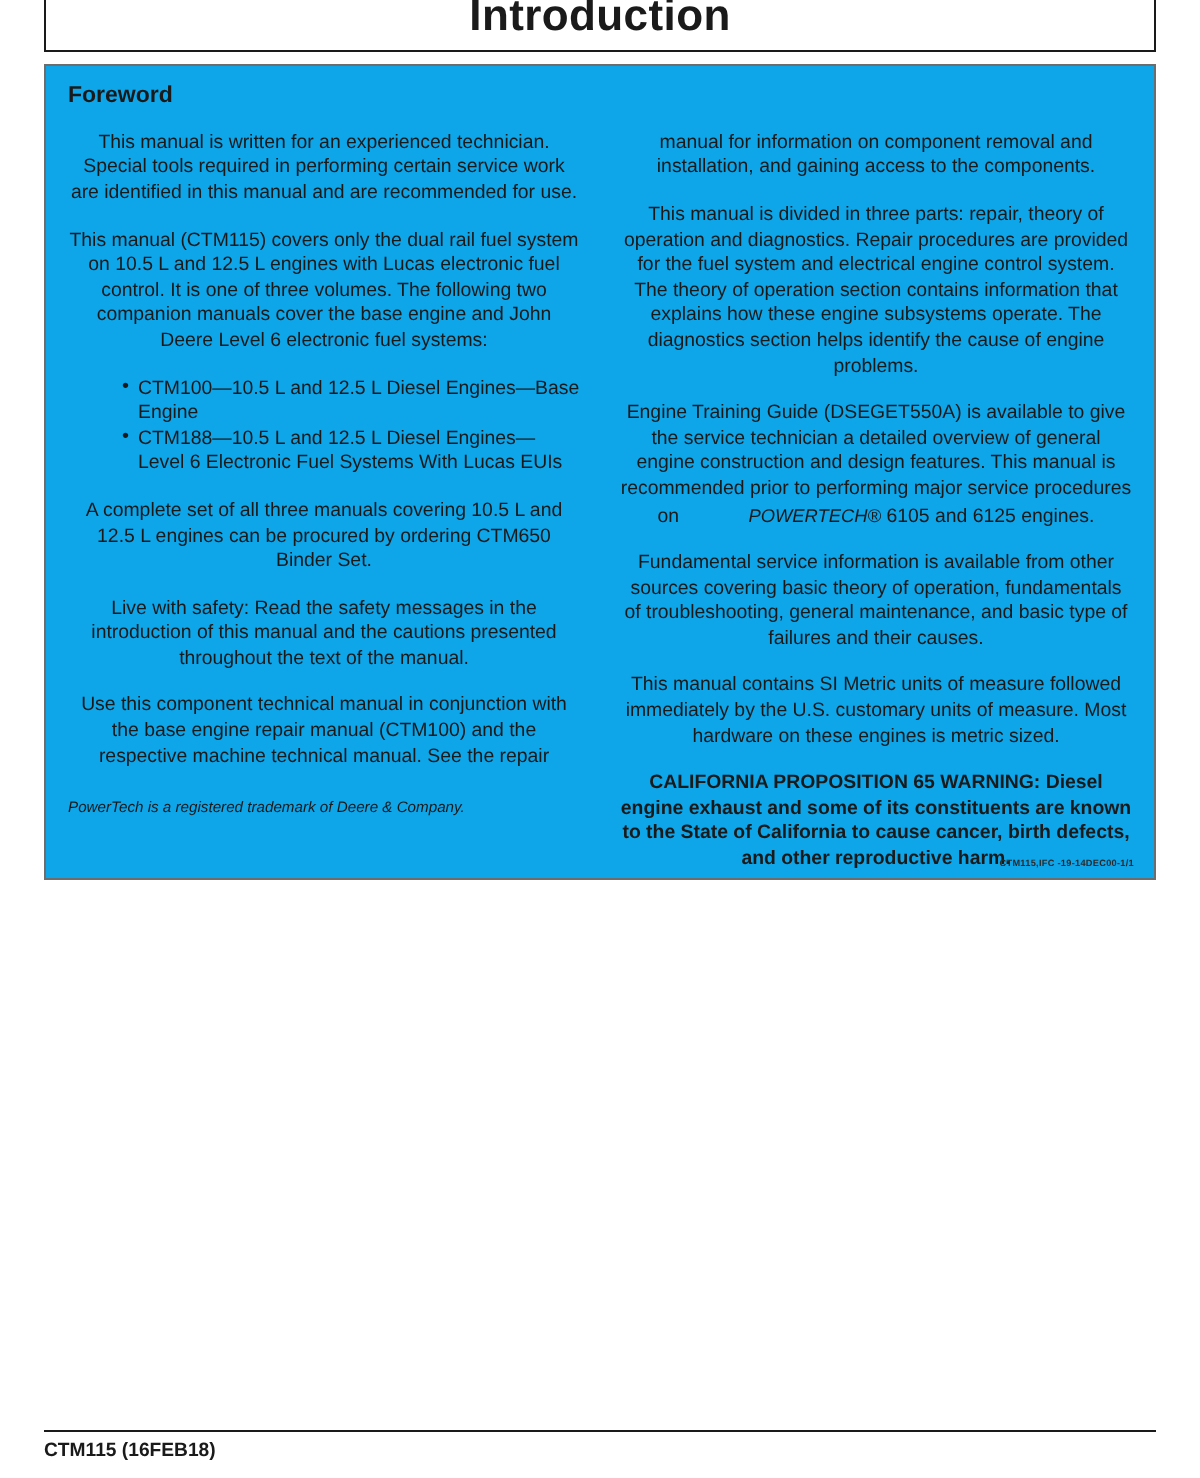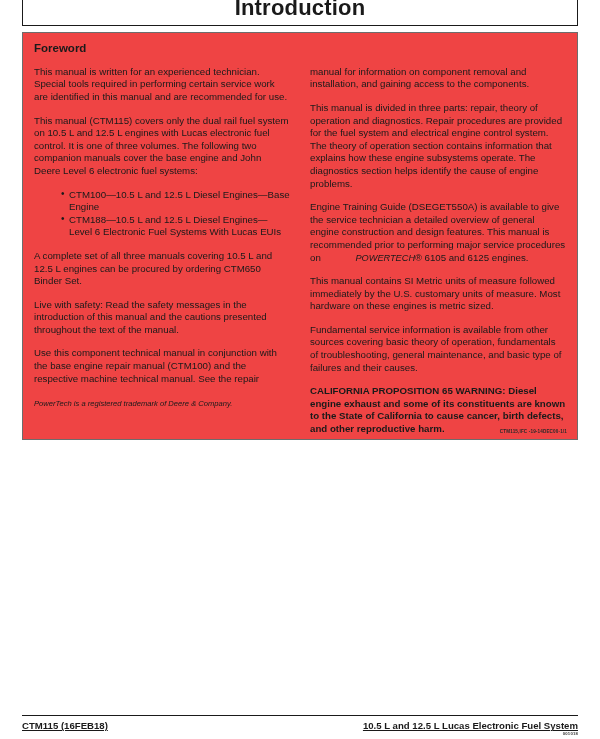--- a/index.html
+++ b/index.html
@@ -47,21 +47,21 @@
 
   
   .content-box {
     position: absolute;
     left: 22px;
     top: 32px;
     width: 556px;
     height: 408px;
     box-sizing: border-box;
     border: 1.4px solid #6d6d6d;
-    background: #ef4444;
+    background: #0ea5e9;
     padding: 9px 11px 6px 11px;
   }
 
   .section-heading {
     font-size: 11.5px;
     font-weight: bold;
     margin: 0 0 10px 0;
     line-height: 1.2;
   }
 
@@ -72,21 +72,21 @@
   }
   .col {
     width: 256px;
     flex: 0 0 256px;
   }
 
   p.para {
     margin: 0 0 11px 0;
     font-size: 9.7px;
     line-height: 12.6px;
-    text-align: left;
+    text-align: center;
   }
 
   ul.bullets {
     margin: 0 0 11px 0;
     padding: 0 0 0 11px;
     list-style: none;
   }
   ul.bullets li {
     font-size: 9.7px;
     line-height: 12.6px;
@@ -155,21 +155,20 @@
     height: 1.3px;
     background: #1a1a1a;
     margin-bottom: 4px;
   }
   .footer-row {
     display: flex;
     justify-content: space-between;
     align-items: flex-end;
     font-size: 9.6px;
     font-weight: bold;
-    text-decoration: underline;
   }
   .footer-right-wrap {
     text-align: right;
     position: relative;
   }
   .footer-tiny {
     position: absolute;
     right: 0;
     top: 11px;
     font-size: 4.2px;
@@ -218,37 +217,33 @@
 
       <div class="col">
 
         <p class="para">manual for information on component removal and installation, and gaining access to the components.</p>
 
         <p class="para">This manual is divided in three parts: repair, theory of operation and diagnostics.  Repair procedures are provided for the fuel system and electrical engine control system. The theory of operation section contains information that explains how these engine subsystems operate. The diagnostics section helps identify the cause of engine problems.</p>
 
 
         <p class="para"><span>Engine Training Guide (DSEGET550A) is available to give the service technician a detailed overview of general engine construction and design features.  This manual is recommended prior to performing major service procedures on </span><span class="smallcaps-italic">POWERTECH®</span><span> 6105 and 6125 engines.</span></p>
 
+        <p class="para">Fundamental service information is available from other sources covering basic theory of operation, fundamentals of troubleshooting, general maintenance, and basic type of failures and their causes.</p>
+
         <p class="para">This manual contains SI Metric units of measure followed immediately by the U.S. customary units of measure. Most hardware on these engines is metric sized.</p>
-
-        <p class="para">Fundamental service information is available from other sources covering basic theory of operation, fundamentals of troubleshooting, general maintenance, and basic type of failures and their causes.</p>
 
         <p class="para bold-warning">CALIFORNIA PROPOSITION 65 WARNING: Diesel engine exhaust and some of its constituents are known to the State of California to cause cancer, birth defects, and other reproductive harm.</p>
 
       </div>
     </div>
 
     <div class="doc-ref">CTM115,IFC  -19-14DEC00-1/1</div>
 
   </div>
 
   <div class="footer">
     <div class="footer-rule"></div>
     <div class="footer-row">
       <div>CTM115 (16FEB18)</div>
-      <div class="footer-right-wrap">
-        <div>10.5 L and 12.5 L Lucas Electronic Fuel System</div>
-        <div class="footer-tiny">001018</div>
-      </div>
     </div>
   </div>
 
 </div>
 
 </body></html>

